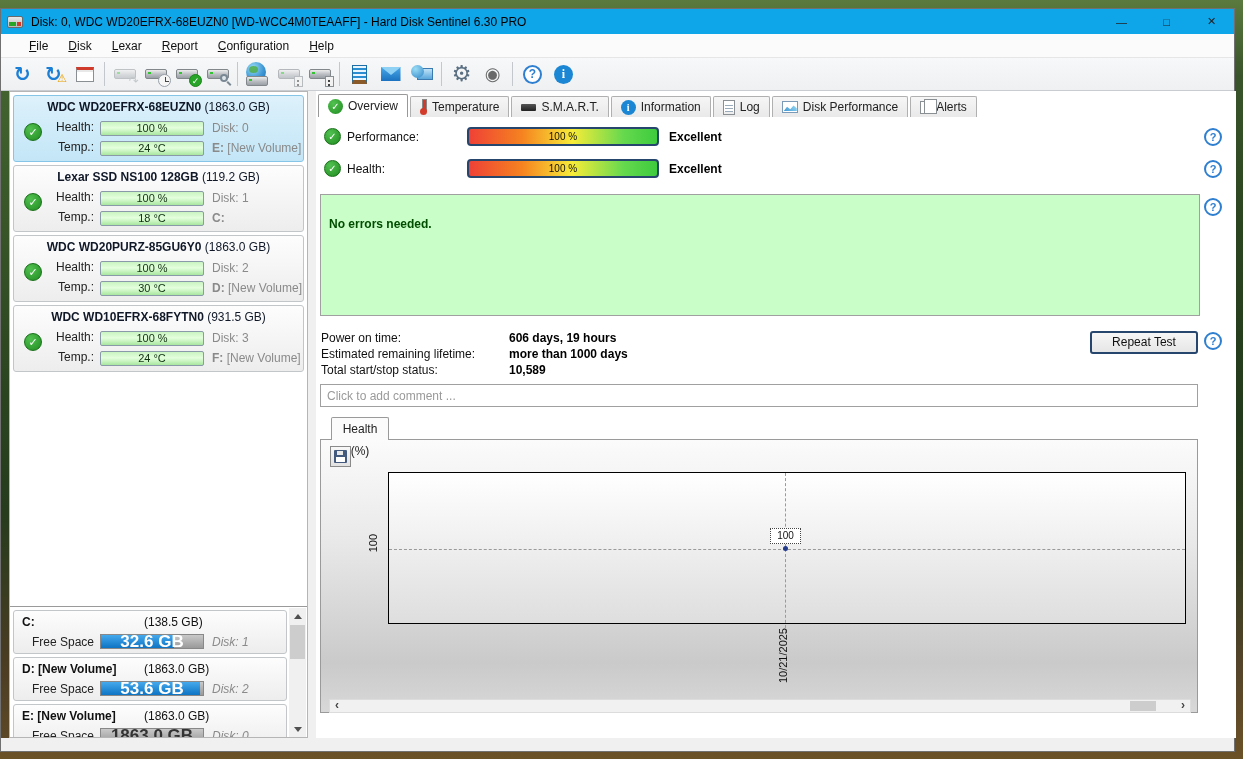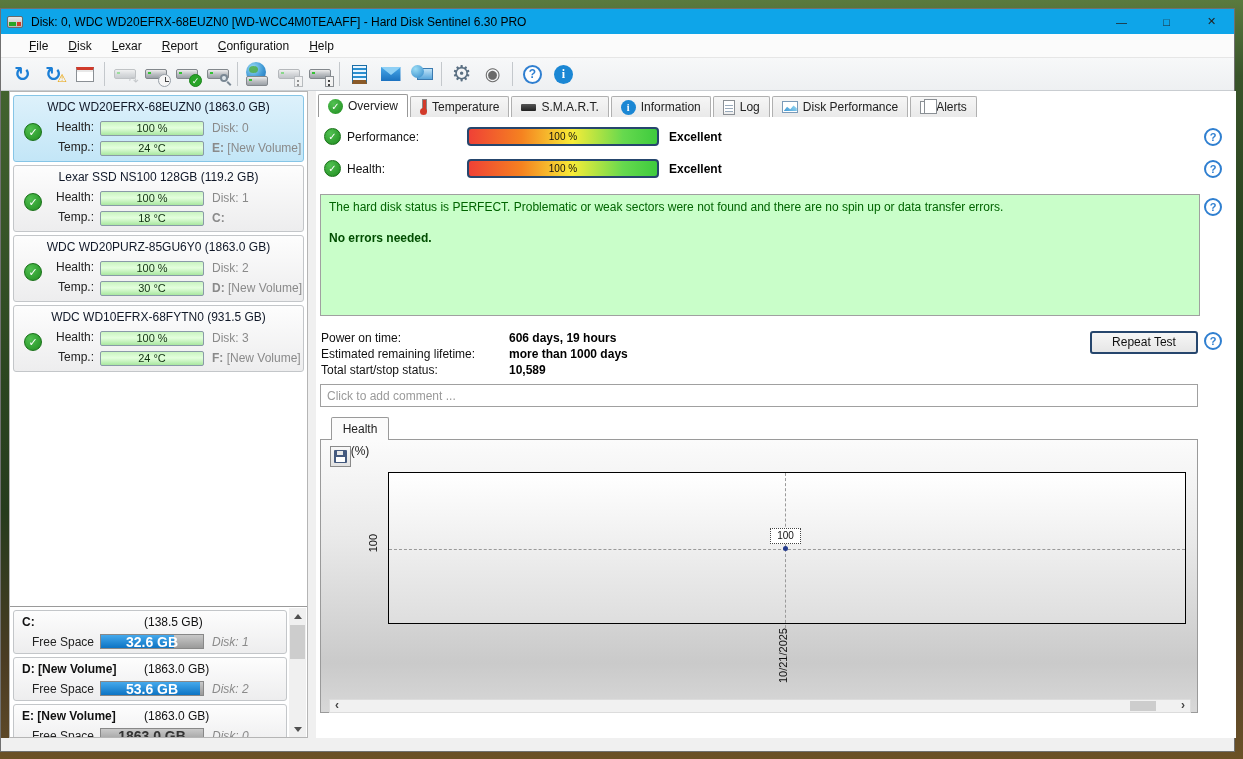--- a/index.html
+++ b/index.html
@@ -69,21 +69,21 @@
   .left-strip { position:absolute; left:0; top:0; width:8px; height:100%;
     background:linear-gradient(#42632f 0%, #2b4520 45%, #263c1d 65%, #4a3c23 88%, #5c4827 100%); }
 
   
   .sidebar { position:absolute; left:8px; top:0; width:299px; height:647px; background:#fff; border:1px solid #b5b5b5; }
   .disk-list { position:absolute; left:0; top:0; width:297px; height:514px; overflow:hidden; background:#fff; }
   .disk-card { position:relative; margin:3px 3px 0 3px; height:67px; border:1px solid #c3c6c9; border-radius:3px;
     background:linear-gradient(#fdfdfd,#ededee); }
   .disk-card.selected { background:linear-gradient(#ddf1fb,#c3e6f7); border-color:#86c5e6; }
   .dc-title { text-align:center; padding-top:4px; font-size:12px; color:#101828; }
-  .dc-title .nm { font-weight:normal; }
+  .dc-title .nm { font-weight:bold; }
   .dc-row { position:absolute; left:0; height:18px; width:100%; }
   .dc-row.r1 { top:24px; } .dc-row.r2 { top:44px; }
   .dc-label { position:absolute; left:0; width:80px; text-align:right; color:#222; }
   .chk { position:absolute; left:10px; top:27px; width:18px; height:18px; border-radius:50%;
     background:radial-gradient(circle at 35% 30%, #51c151, #1f8c1f); border:1px solid #177017; color:#fff;
     font-size:11px; font-weight:bold; display:flex; align-items:center; justify-content:center; }
   .hbar { position:absolute; left:86px; width:104px; height:15px; top:1px; border:1px solid #8a9aa8; border-radius:2px;
     background:linear-gradient(#c9f4c0,#e4ffdd 45%,#a9e7a0); text-align:center; font-size:11px; line-height:13px; color:#103010; }
   .dc-right { position:absolute; left:198px; top:1px; color:#8a8a8a; }
   .dc-right .dl { font-weight:bold; }
@@ -92,21 +92,21 @@
   .part-panel { position:absolute; left:0; top:514px; width:297px; height:131px; border-top:1px solid #9a9a9a; background:#fff; overflow:hidden; }
   .part-rows { position:absolute; left:0; top:0; width:279px; height:131px; overflow:hidden; }
   .part-card { position:relative; margin:3px 2px 0 3px; height:44px; border:1px solid #c3c6c9; border-radius:3px;
     background:linear-gradient(#fdfdfd,#ededee); }
   .pc-name { position:absolute; left:8px; top:4px; font-weight:bold; color:#111; }
   .pc-size { position:absolute; left:130px; top:4px; color:#111; }
   .pc-label { position:absolute; left:0px; width:80px; top:24px; text-align:right; color:#222; }
   .fbar { position:absolute; left:86px; top:23px; width:104px; height:15px; border:1px solid #888;
     background:linear-gradient(#c9c9c9,#9a9a9a); overflow:hidden; }
   .fbar .fill { position:absolute; left:0; top:0; bottom:0; background:linear-gradient(#45a9ec,#0d74c4); }
-  .fbar .ftxt { position:absolute; left:0; top:0; width:100%; text-align:center; font-size:14px; line-height:14px; font-weight:bold; color:#fff; }
+  .fbar .ftxt { position:absolute; left:0; top:0; width:100%; text-align:center; font-size:17px; line-height:14px; font-weight:bold; color:#fff; }
   .fbar .ftxt.dark { color:#333; }
   .pc-right { position:absolute; left:198px; top:24px; color:#8a8a8a; font-style:italic; }
   .vscroll { position:absolute; right:1px; top:1px; width:17px; height:129px; background:#f0f0f0; }
   .vs-btn { position:absolute; left:0; width:17px; height:16px; display:flex; align-items:center; justify-content:center; }
   .arr-up { width:0; height:0; border-left:4px solid transparent; border-right:4px solid transparent; border-bottom:5px solid #505050; }
   .arr-down { width:0; height:0; border-left:4px solid transparent; border-right:4px solid transparent; border-top:5px solid #505050; }
   .vs-thumb { position:absolute; left:1px; top:17px; width:15px; height:34px; background:#cdcdcd; }
 
   
   .main { position:absolute; left:315px; top:0; width:920px; height:647px; background:#fff; }
@@ -437,21 +437,20 @@
 
       <div class="statrow" style="top:69px">
         <div class="chk2">✓</div>
         <span class="lbl">Health:</span>
         <div class="gbar">100 %</div>
         <span class="rating">Excellent</span>
       </div>
       <div class="qicon" style="left:888px; top:69px">?</div>
 
       <div class="greenbox">
-        <div>The hard disk status is PERFECT. Problematic or weak sectors were not found and there are no spin up or data transfer errors.</div>
         <div class="l2">No errors needed.</div>
       </div>
       <div class="qicon" style="left:888px; top:107px">?</div>
 
       <div class="stats">
         <div class="srow">
             <span class="sl">Power on time:</span>
             <span class="sv">606 days, 19 hours</span>
           </div>
         <div class="srow">

